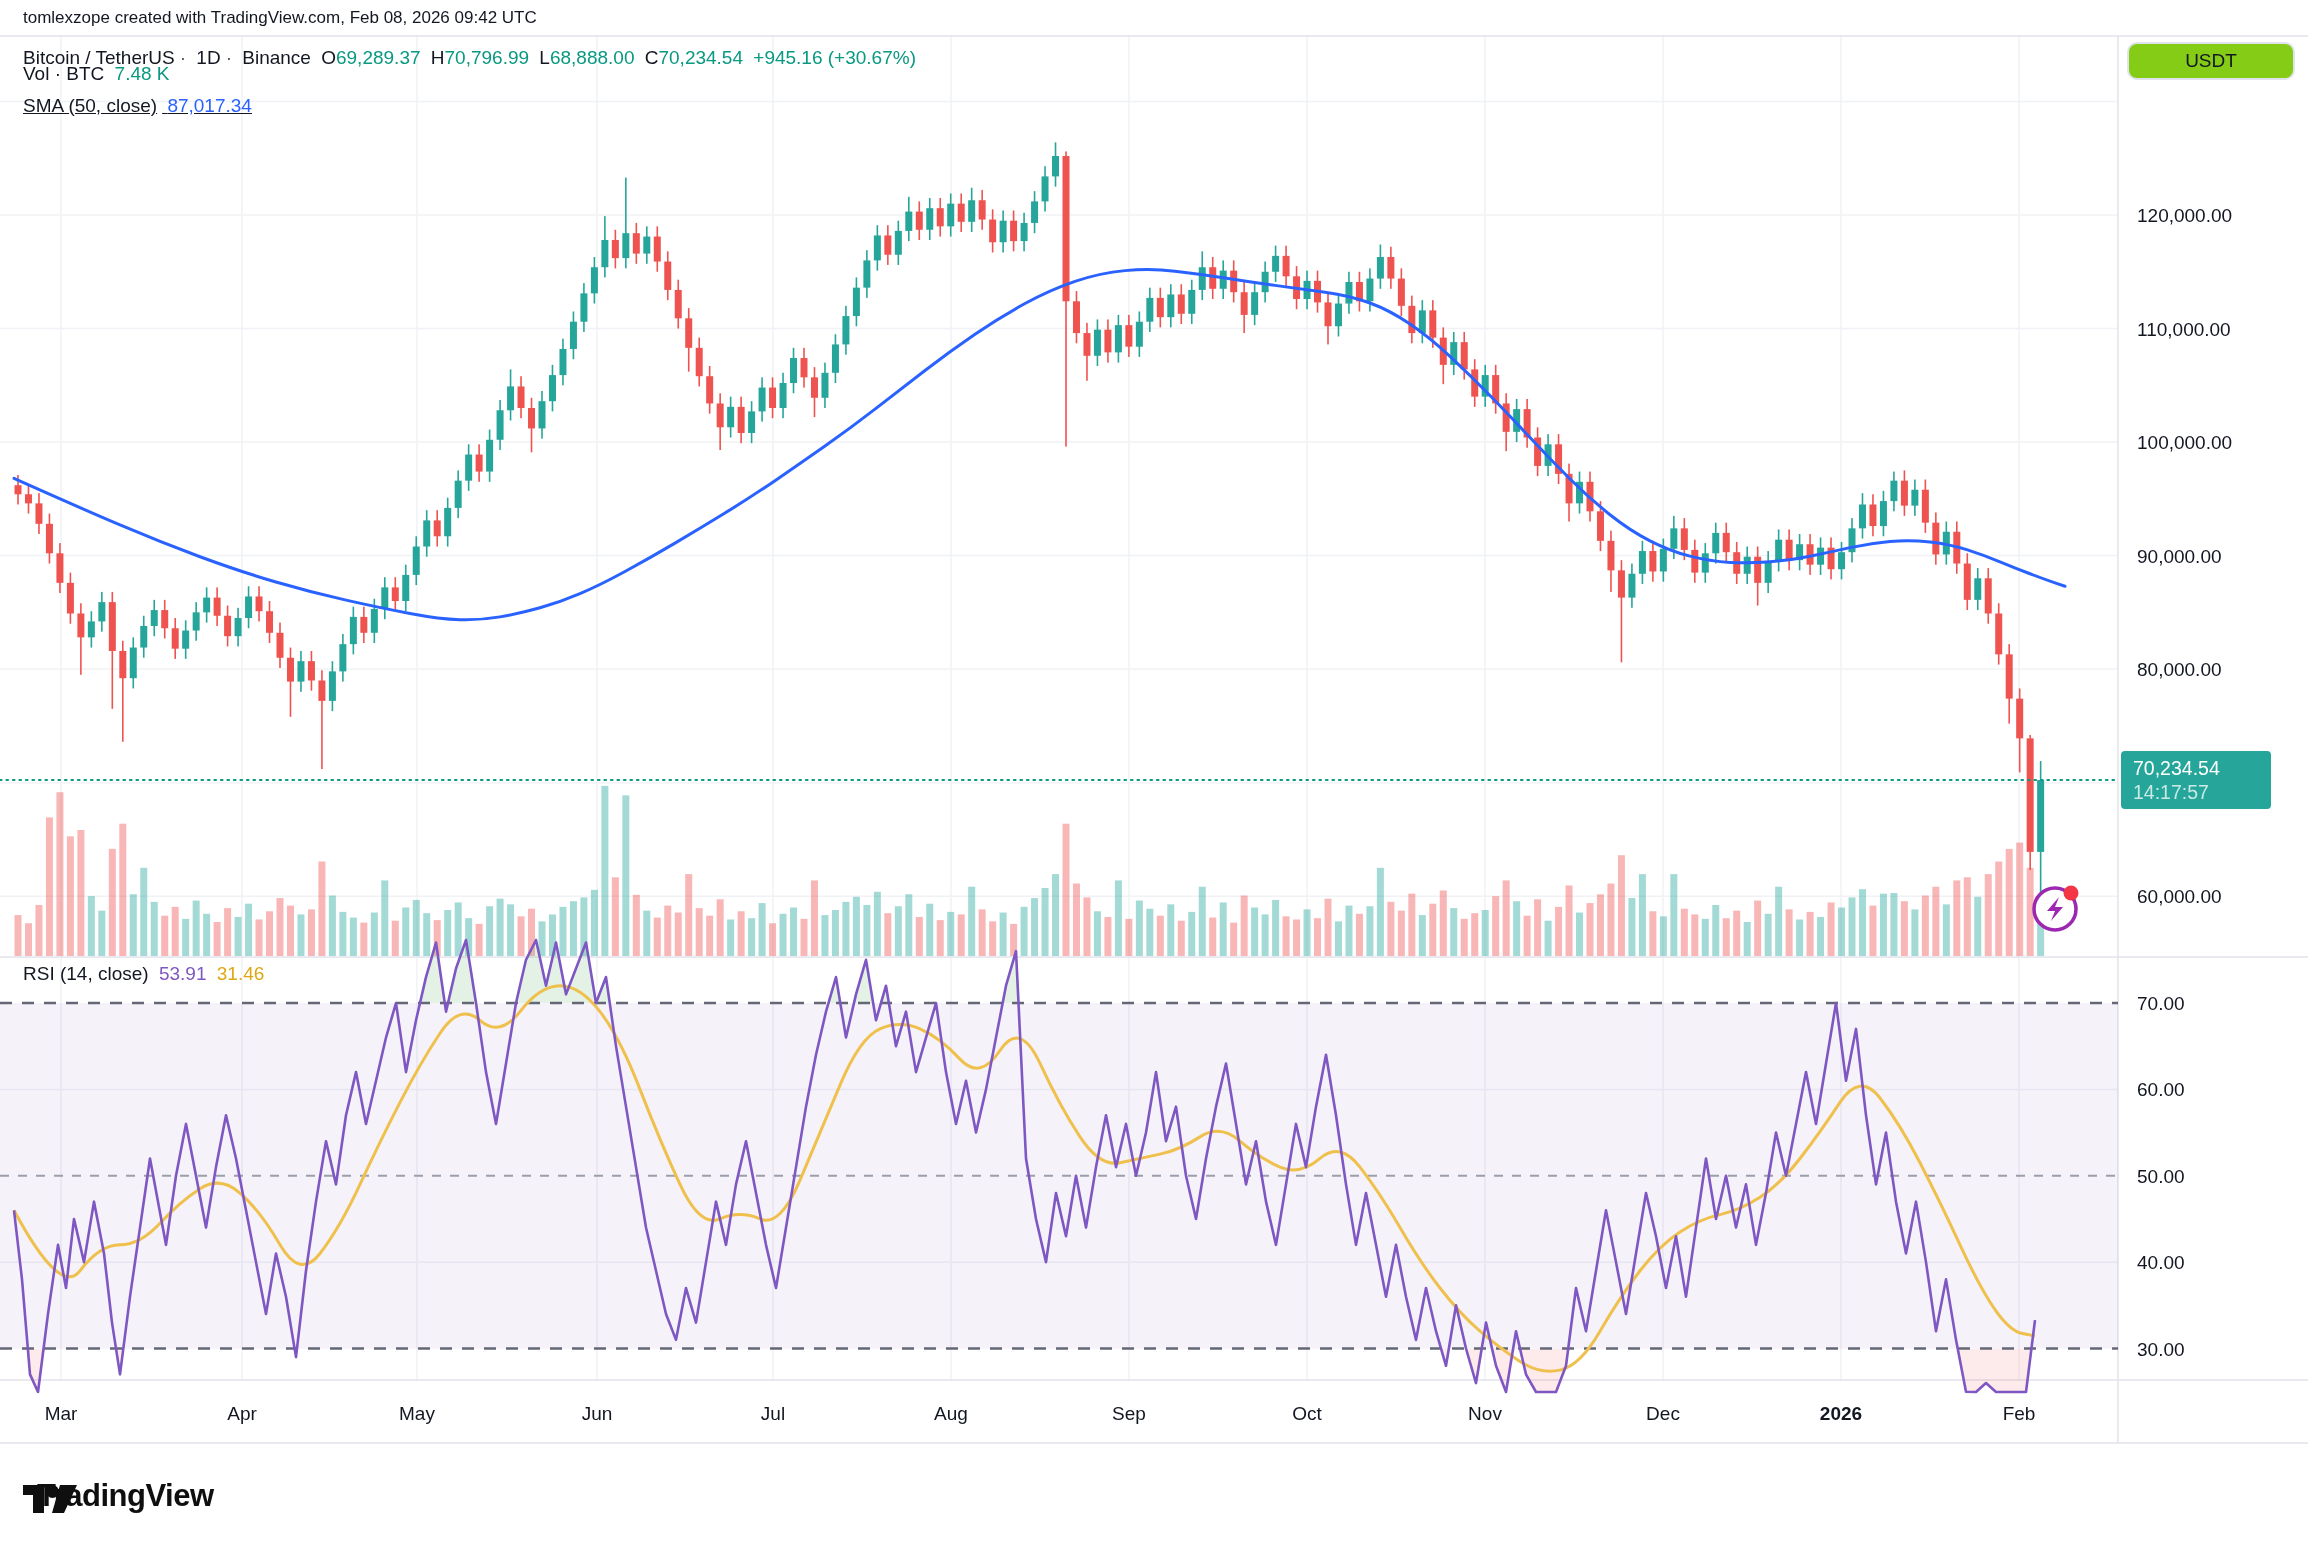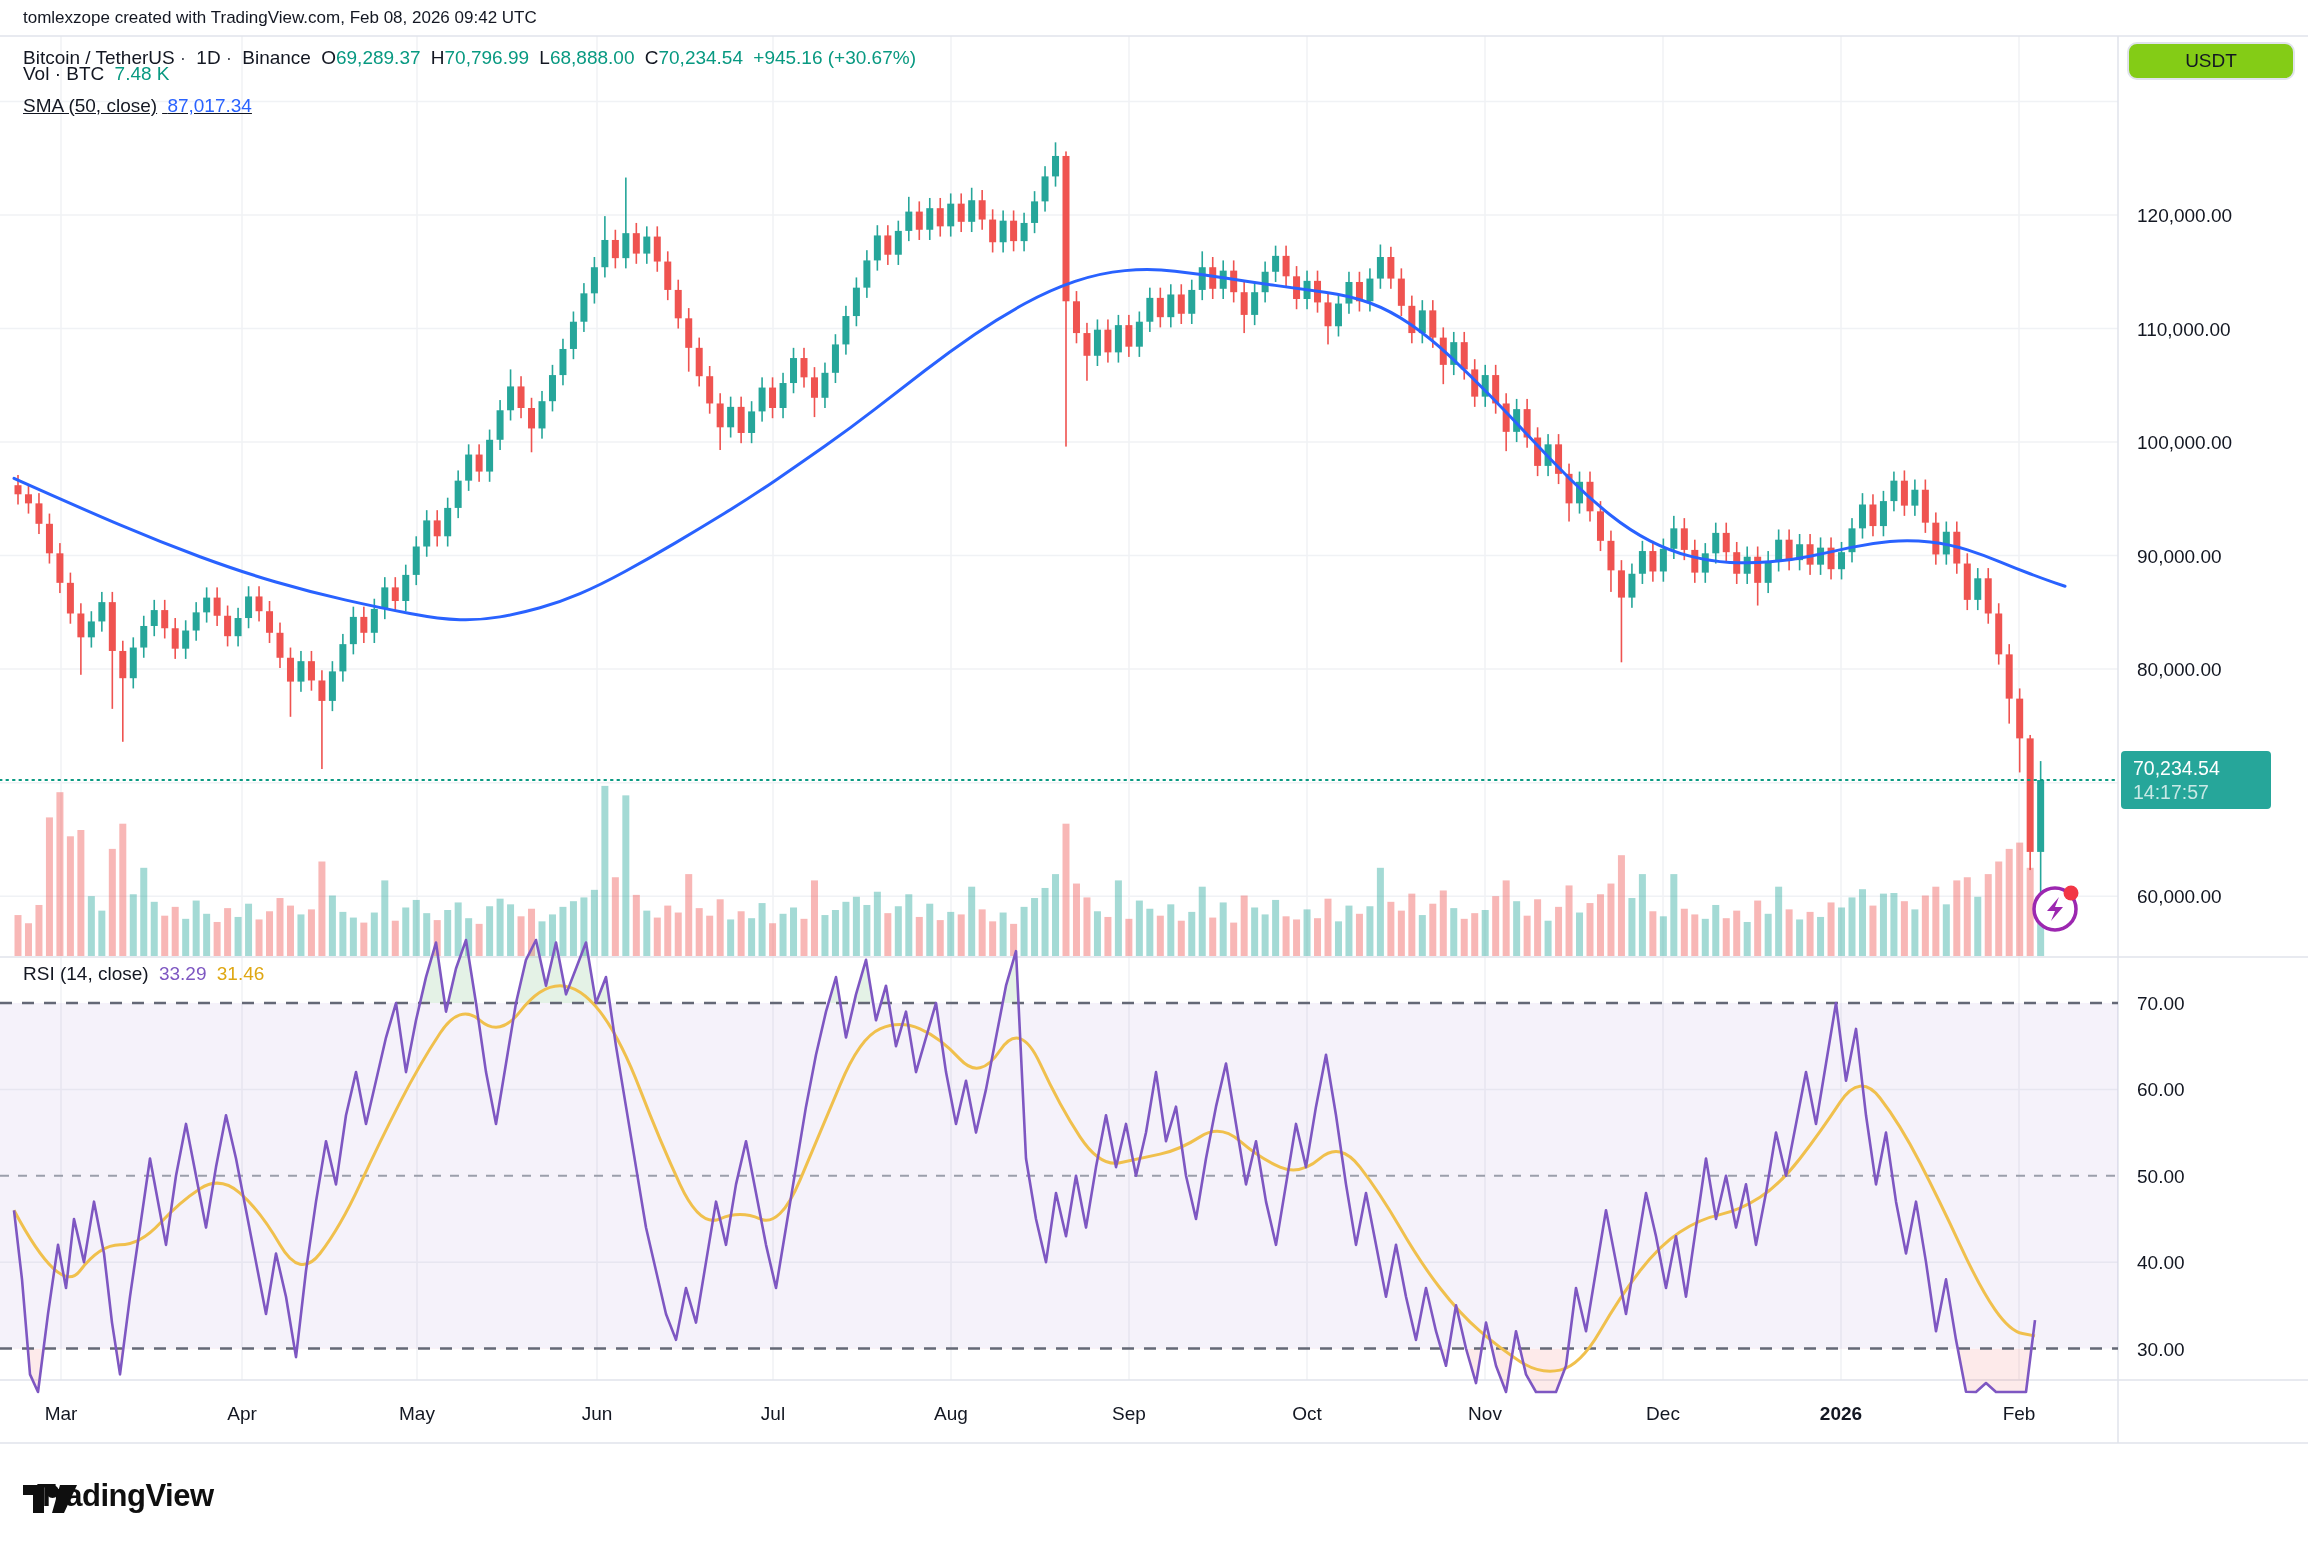--- a/index.html
+++ b/index.html
@@ -736,21 +736,21 @@
     <span class="up">7.48 K</span>
   </div>
 
   <div class="legend l3">
     <span class="t">SMA (50, close)</span>
     <span class="blue">87,017.34</span>
   </div>
 
   <div class="legend lrsi">
     <span class="t">RSI (14, close)</span>
-    <span class="purple">33.29</span>
+    <span class="purple">53.91</span>
     <span class="yellow">31.46</span>
   </div>
 
   <div class="usdt-btn">USDT</div>
 
   <div class="logo">
     <svg width="56" height="40" viewBox="0 0 56 40">
       <polygon points="0,7 21,7 21,35 10,35 10,17 0,17" fill="#0f0f0f"></polygon>
       <circle cx="29.5" cy="13.5" r="6.5" fill="#0f0f0f"></circle>
       <polygon points="37,7 54,7 41,35 29,35" fill="#0f0f0f"></polygon>

